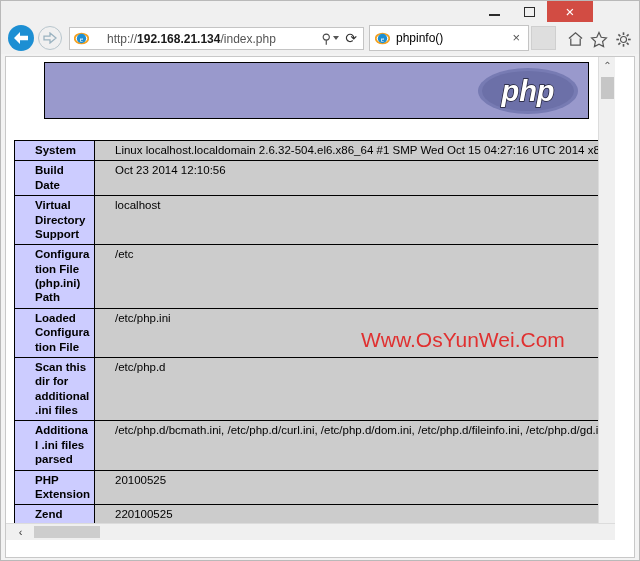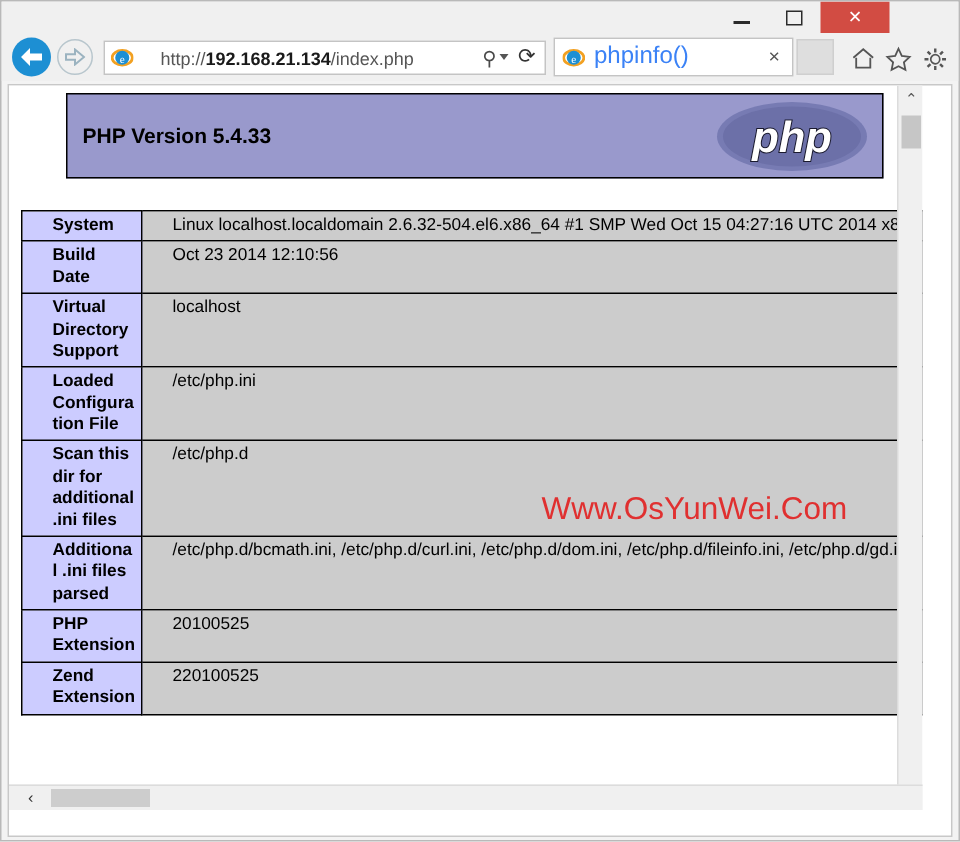--- a/index.html
+++ b/index.html
@@ -100,21 +100,21 @@
   
   #tabstrip { position: absolute; left: 368px; top: 3px; }
   #tab-phpinfo {
     position: relative;
     width: 160px; height: 26px;
     background: #ffffff;
     border: 1px solid #c4c4c4;
     display: flex; align-items: center;
   }
   #tab-phpinfo .tab-label {
-    margin-left: 6px; font-size: 16px; color: #3b82f6;
+    margin-left: 6px; font-size: 12px; color: #000000;
   }
   #tab-close {
     position: absolute; right: 8px; top: 4px;
     font-size: 13px; color: #555; line-height: 16px;
   }
   #tab-newtab {
     position: absolute; left: 530px; top: 4px;
     width: 25px; height: 24px; background: #dedede;
     border: 1px solid #cfcfcf;
   }
@@ -310,21 +310,20 @@
             <line x1="5.6" y1="12.4" x2="3.6" y2="14.4"></line>
         </g>
       </svg>
     </div>
   </div>
 
   <div id="viewport">
     <div id="page">
 
       <div id="php-banner">
-        <div id="php-version">PHP Version 5.4.33</div>
         <svg id="php-logo" viewBox="0 0 104 50">
           <ellipse cx="52" cy="25" rx="50" ry="23" fill="#777bb3"></ellipse>
           <ellipse cx="52" cy="25" rx="46" ry="20" fill="#6c70a8"></ellipse>
           <text x="52" y="35" font-size="29" font-style="italic" font-weight="bold" text-anchor="middle" fill="#ffffff" stroke="#1a1a2e" stroke-width="1.4" paint-order="stroke" font-family="Liberation Sans, sans-serif">php</text>
         </svg>
       </div>
 
       <table id="info-table">
         <tbody>
           <tr>
@@ -333,20 +332,24 @@
           </tr>
           <tr>
             <td class="k">Build Date</td>
             <td class="v">Oct 23 2014 12:10:56</td>
           </tr>
           <tr>
             <td class="k">Virtual Directory Support</td>
             <td class="v">localhost</td>
           </tr>
           <tr>
+            <td class="k">Configuration File (php.ini) Path</td>
+            <td class="v">/etc</td>
+          </tr>
+          <tr>
             <td class="k">Loaded Configuration File</td>
             <td class="v">/etc/php.ini</td>
           </tr>
           <tr>
             <td class="k">Scan this dir for additional .ini files</td>
             <td class="v">/etc/php.d</td>
           </tr>
           <tr>
             <td class="k">Additional .ini files parsed</td>
             <td class="v">/etc/php.d/bcmath.ini, /etc/php.d/curl.ini, /etc/php.d/dom.ini, /etc/php.d/fileinfo.ini, /etc/php.d/gd.ini, /etc/php.d/i</td>

